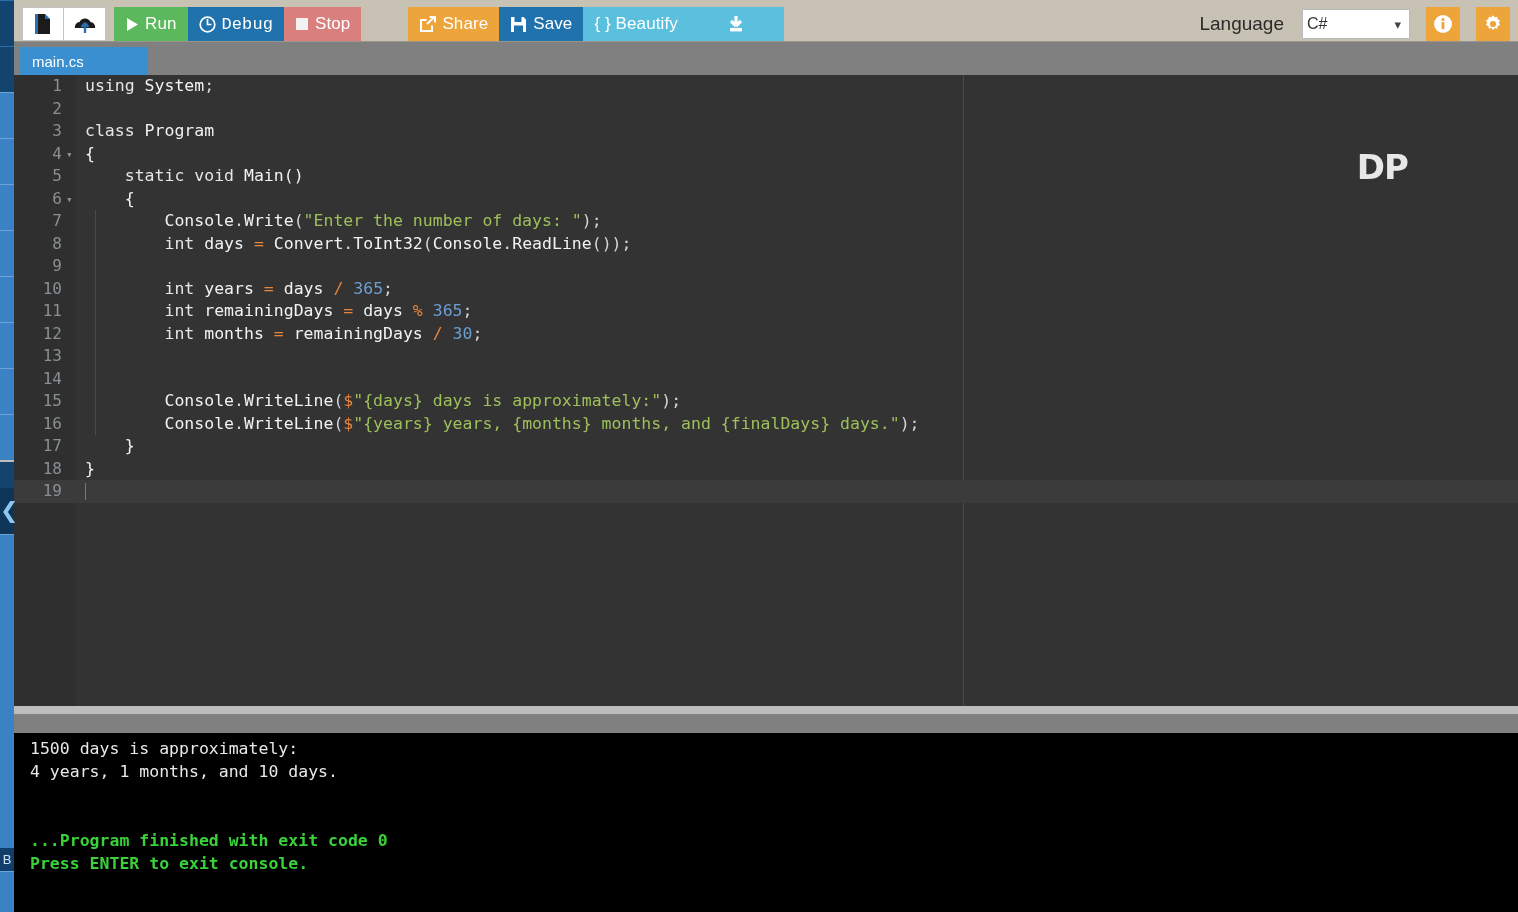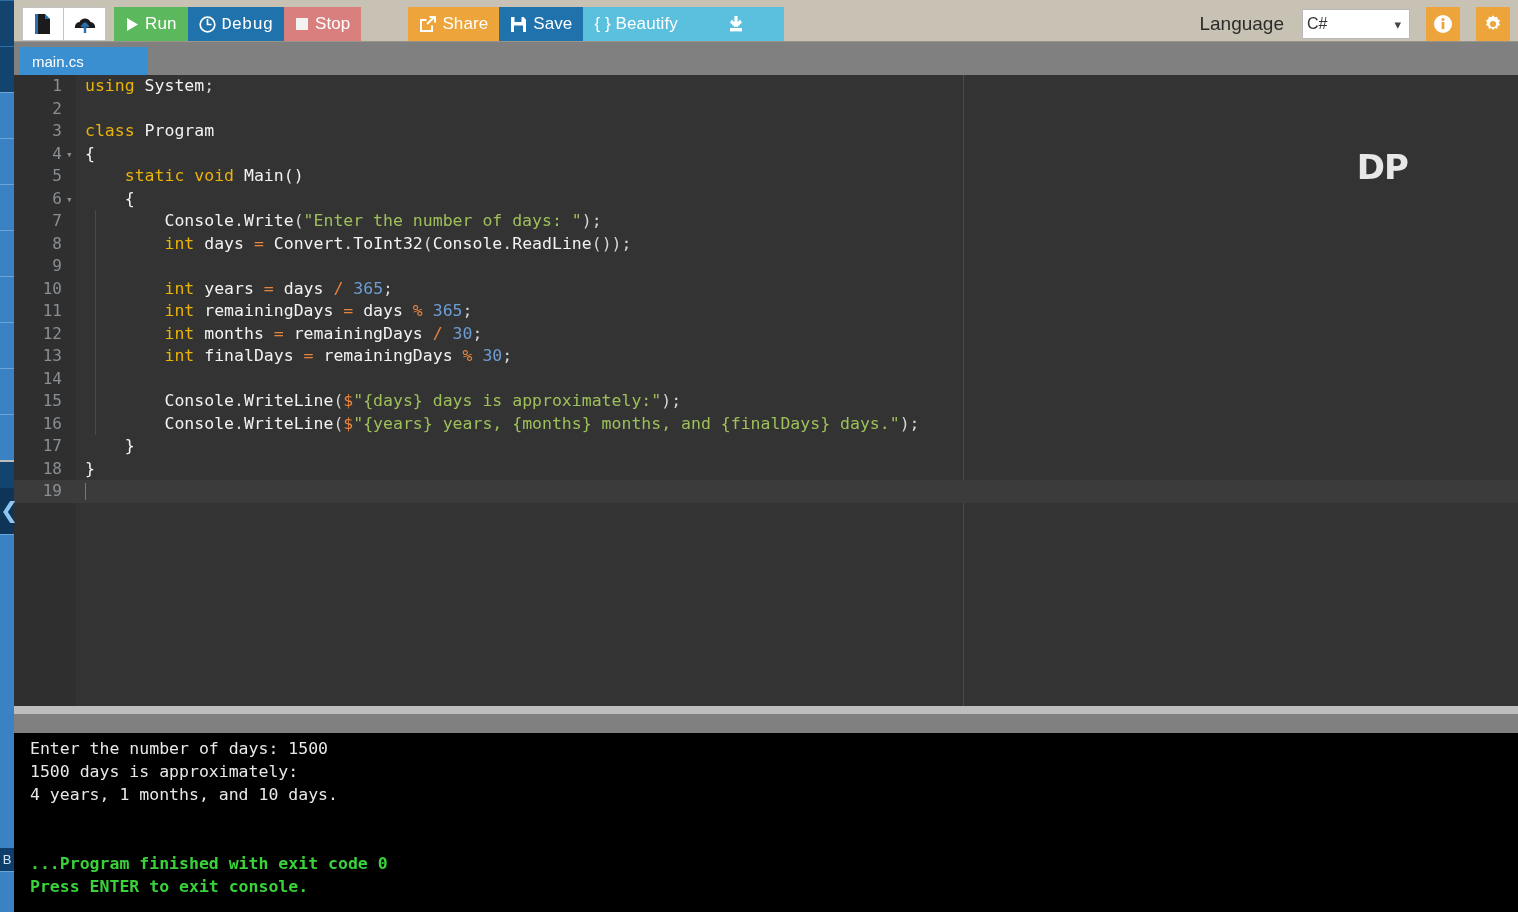--- a/index.html
+++ b/index.html
@@ -185,21 +185,21 @@
     color: #8a8f93; font-size: 11px;
   }
   .code {
     position: absolute; left: 71px; top: 0;
     color: #d6d6d6;
   }
   .cursor {
     position: absolute; left: 71px; top: 3px;
     width: 1px; height: 17px; background: #6b8a3a;
   }
-  .kw   { color: #eab308; }     
+  .kw   { color: #e5e5e5; }     
   .id   { color: #f2f2f2; }
   .str  { color: #9ec05a; }
   .num  { color: #6c9ed4; }
   .op   { color: #e8843c; }
   .pl   { color: #d6d6d6; }
   .guide {
     position: absolute; top: 0; width: 1px; height: 22.5px;
     background: #4a4a4a;
   }
 
@@ -380,21 +380,21 @@
         <div class="row"><span class="ln">3</span><span class="code"><span class="kw">class</span><span class="pl"> </span><span class="id">Program</span></span></div>
         <div class="row"><span class="ln">4</span><span class="fold">▾</span><span class="code"><span class="id">{</span></span></div>
         <div class="row"><span class="ln">5</span><span class="code"><span class="pl">    </span><span class="kw">static</span><span class="pl"> </span><span class="kw">void</span><span class="pl"> </span><span class="id">Main</span><span class="id">()</span></span></div>
         <div class="row"><span class="ln">6</span><span class="fold">▾</span><span class="code"><span class="pl">    </span><span class="id">{</span></span></div>
         <div class="row"><span class="ln">7</span><span class="guide" style="left: 80.9px;"></span><span class="code"><span class="pl">        </span><span class="id">Console</span><span class="pl">.</span><span class="id">Write</span><span class="pl">(</span><span class="str">"Enter the number of days: "</span><span class="pl">);</span></span></div>
         <div class="row"><span class="ln">8</span><span class="guide" style="left: 80.9px;"></span><span class="code"><span class="pl">        </span><span class="kw">int</span><span class="id"> days </span><span class="op">=</span><span class="pl"> </span><span class="id">Convert</span><span class="pl">.</span><span class="id">ToInt32</span><span class="pl">(</span><span class="id">Console</span><span class="pl">.</span><span class="id">ReadLine</span><span class="pl">());</span></span></div>
         <div class="row"><span class="ln">9</span><span class="guide" style="left: 80.9px;"></span><span class="code"></span></div>
         <div class="row"><span class="ln">10</span><span class="guide" style="left: 80.9px;"></span><span class="code"><span class="pl">        </span><span class="kw">int</span><span class="id"> years </span><span class="op">=</span><span class="id"> days </span><span class="op">/</span><span class="pl"> </span><span class="num">365</span><span class="pl">;</span></span></div>
         <div class="row"><span class="ln">11</span><span class="guide" style="left: 80.9px;"></span><span class="code"><span class="pl">        </span><span class="kw">int</span><span class="id"> remainingDays </span><span class="op">=</span><span class="id"> days </span><span class="op">%</span><span class="pl"> </span><span class="num">365</span><span class="pl">;</span></span></div>
         <div class="row"><span class="ln">12</span><span class="guide" style="left: 80.9px;"></span><span class="code"><span class="pl">        </span><span class="kw">int</span><span class="id"> months </span><span class="op">=</span><span class="id"> remainingDays </span><span class="op">/</span><span class="pl"> </span><span class="num">30</span><span class="pl">;</span></span></div>
-        <div class="row"><span class="ln">13</span><span class="guide" style="left: 80.9px;"></span><span class="code"><span class="pl">        </span><span class="kw">int</span><span class="id"> finalDays </span><span class="op">=</span><span class="id"> remainingDays </span><span class="op">%</span><span class="pl"> </span><span class="num">30</span><span class="pl">;</span></span></div>
+        <div class="row"><span class="ln">13</span><span class="guide" style="left: 80.9px;"></span></div>
         <div class="row"><span class="ln">14</span><span class="guide" style="left: 80.9px;"></span><span class="code"></span></div>
         <div class="row"><span class="ln">15</span><span class="guide" style="left: 80.9px;"></span><span class="code"><span class="pl">        </span><span class="id">Console</span><span class="pl">.</span><span class="id">WriteLine</span><span class="pl">(</span><span class="op">$</span><span class="str">"{days} days is approximately:"</span><span class="pl">);</span></span></div>
         <div class="row"><span class="ln">16</span><span class="guide" style="left: 80.9px;"></span><span class="code"><span class="pl">        </span><span class="id">Console</span><span class="pl">.</span><span class="id">WriteLine</span><span class="pl">(</span><span class="op">$</span><span class="str">"{years} years, {months} months, and {finalDays} days."</span><span class="pl">);</span></span></div>
         <div class="row"><span class="ln">17</span><span class="code"><span class="pl">    </span><span class="id">}</span></span></div>
         <div class="row"><span class="ln">18</span><span class="code"><span class="id">}</span></span></div>
         <div class="row active"><span class="ln">19</span><span class="code"></span><span class="cursor"></span></div>
       </div>
   </div>
 
   <div id="console-head"></div>
@@ -414,21 +414,20 @@
     <div class="cbar-icon">
       <svg width="17" height="17" viewBox="0 0 17 17">
         <rect x="3.5" y="2" width="10" height="13.5" fill="#111111"></rect>
         <rect x="6" y="0.5" width="5" height="2.5" fill="#111111"></rect>
         <path d="M0.5 11 H7 M4.5 8 L7.5 11 L4.5 14" stroke="#111111" stroke-width="1.8" fill="none"></path>
       </svg>
     </div>
   </div>
 
   <div id="console">
-      <div class="cline">Enter the number of days: 1500</div>
       <div class="cline">1500 days is approximately:</div>
       <div class="cline">4 years, 1 months, and 10 days.</div>
       <div class="cspacer"></div>
       <div class="cline cgreen">...Program finished with exit code 0</div>
       <div class="cline cgreen">Press ENTER to exit console.</div>
     </div>
 
 </div>
 
 </body></html>

